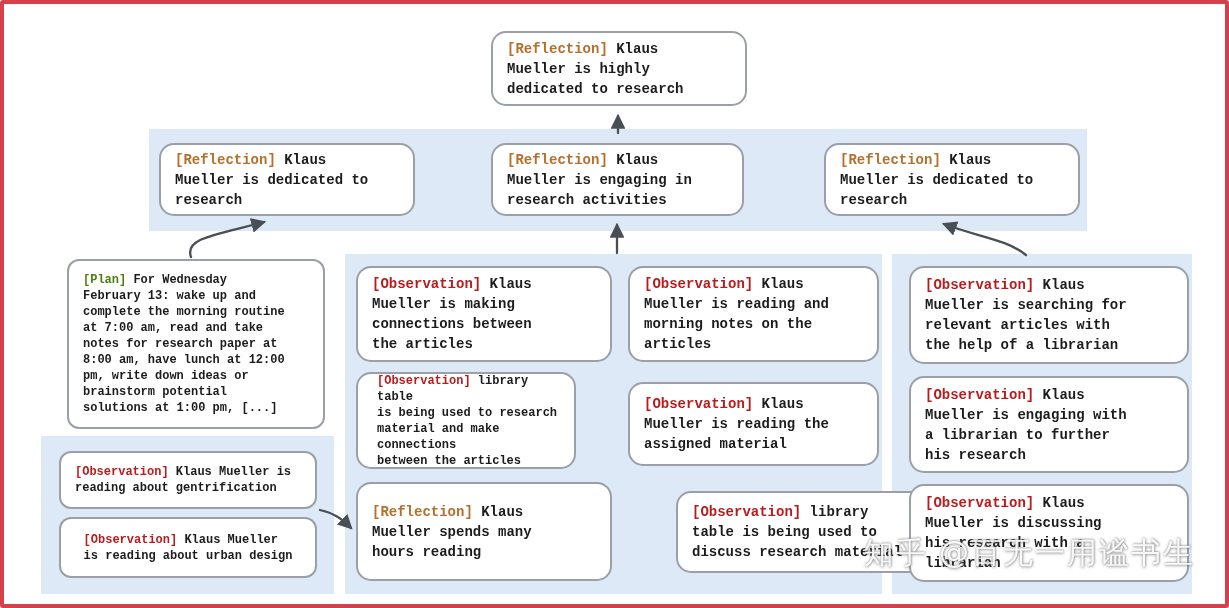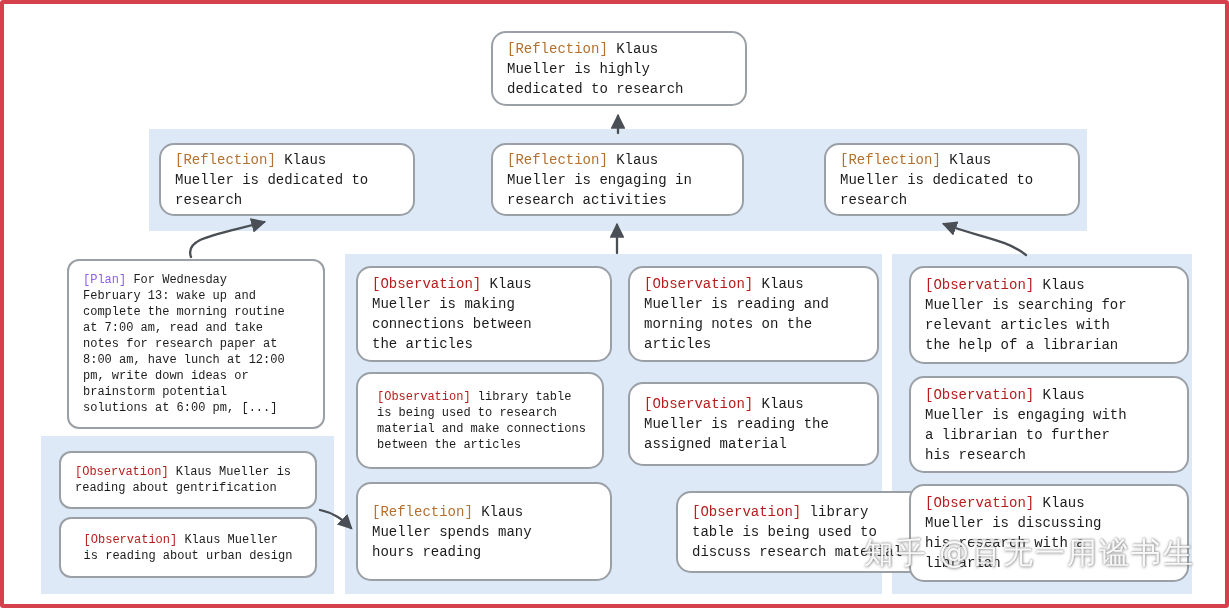--- a/index.html
+++ b/index.html
@@ -23,30 +23,30 @@
     background:#ffffff;
     border:2px solid #9aa0a6;
     border-radius:15px;
     display:flex;
     align-items:center;
     padding:8px 14px;
     z-index:3;
   }
   .node p{
     margin:0;
-    font-weight:normal;
+    font-weight:bold;
     color:#1c1c1c;
   }
   .node .body{white-space:pre-wrap;}
   .fs-lg p{font-size:14px;line-height:20px;}
   .fs-sm p{font-size:12px;line-height:16px;}
   .tag{margin-right:1ch;}
   .tag.reflection{color:#b5702e;}
   .tag.observation{color:#b91c1c;}
-  .tag.plan{color:#8b5cf6;}
+  .tag.plan{color:#4d7c0f;}
   svg.arrows{
     position:absolute;left:0;top:0;
     width:1229px;height:608px;
     z-index:4;
     pointer-events:none;
   }
   .watermark{
     position:absolute;
     right:30px;bottom:30px;
     z-index:9;
@@ -108,39 +108,39 @@
 
   <div class="node fs-sm" style="left:63px;top:255px;width:258px;height:170px;border-radius:12px;">
     <p><span class="tag plan">[Plan]</span><span class="body">For Wednesday
 February 13: wake up and
 complete the morning routine
 at 7:00 am, read and take
 notes for research paper at
 8:00 am, have lunch at 12:00
 pm, write down ideas or
 brainstorm potential
-solutions at 6:00 pm, [...]</span></p>
+solutions at 1:00 pm, [...]</span></p>
   </div>
 
   <div class="node fs-sm" style="left:55px;top:447px;width:258px;height:58px;border-radius:12px;">
     <p><span class="tag observation">[Observation]</span><span class="body">Klaus Mueller is
 reading about gentrification</span></p>
   </div>
   <div class="node fs-sm" style="left:55px;top:513px;width:258px;height:61px;border-radius:12px;justify-content:center;">
     <p><span class="tag observation">[Observation]</span><span class="body">Klaus Mueller
 is reading about urban design</span></p>
   </div>
 
   <div class="node fs-lg" style="left:352px;top:262px;width:256px;height:96px;">
     <p><span class="tag observation">[Observation]</span><span class="body">Klaus
 Mueller is making
 connections between
 the articles</span></p>
   </div>
-  <div class="node fs-sm" style="left:352px;top:368px;width:248px;height:97px;padding-left:19px;">
+  <div class="node fs-sm" style="left:352px;top:368px;width:220px;height:97px;padding-left:19px;">
     <p><span class="tag observation">[Observation]</span><span class="body">library table
 is being used to research
 material and make connections
 between the articles</span></p>
   </div>
   <div class="node fs-lg" style="left:352px;top:478px;width:256px;height:99px;">
     <p><span class="tag reflection">[Reflection]</span><span class="body">Klaus
 Mueller spends many
 hours reading</span></p>
   </div>

